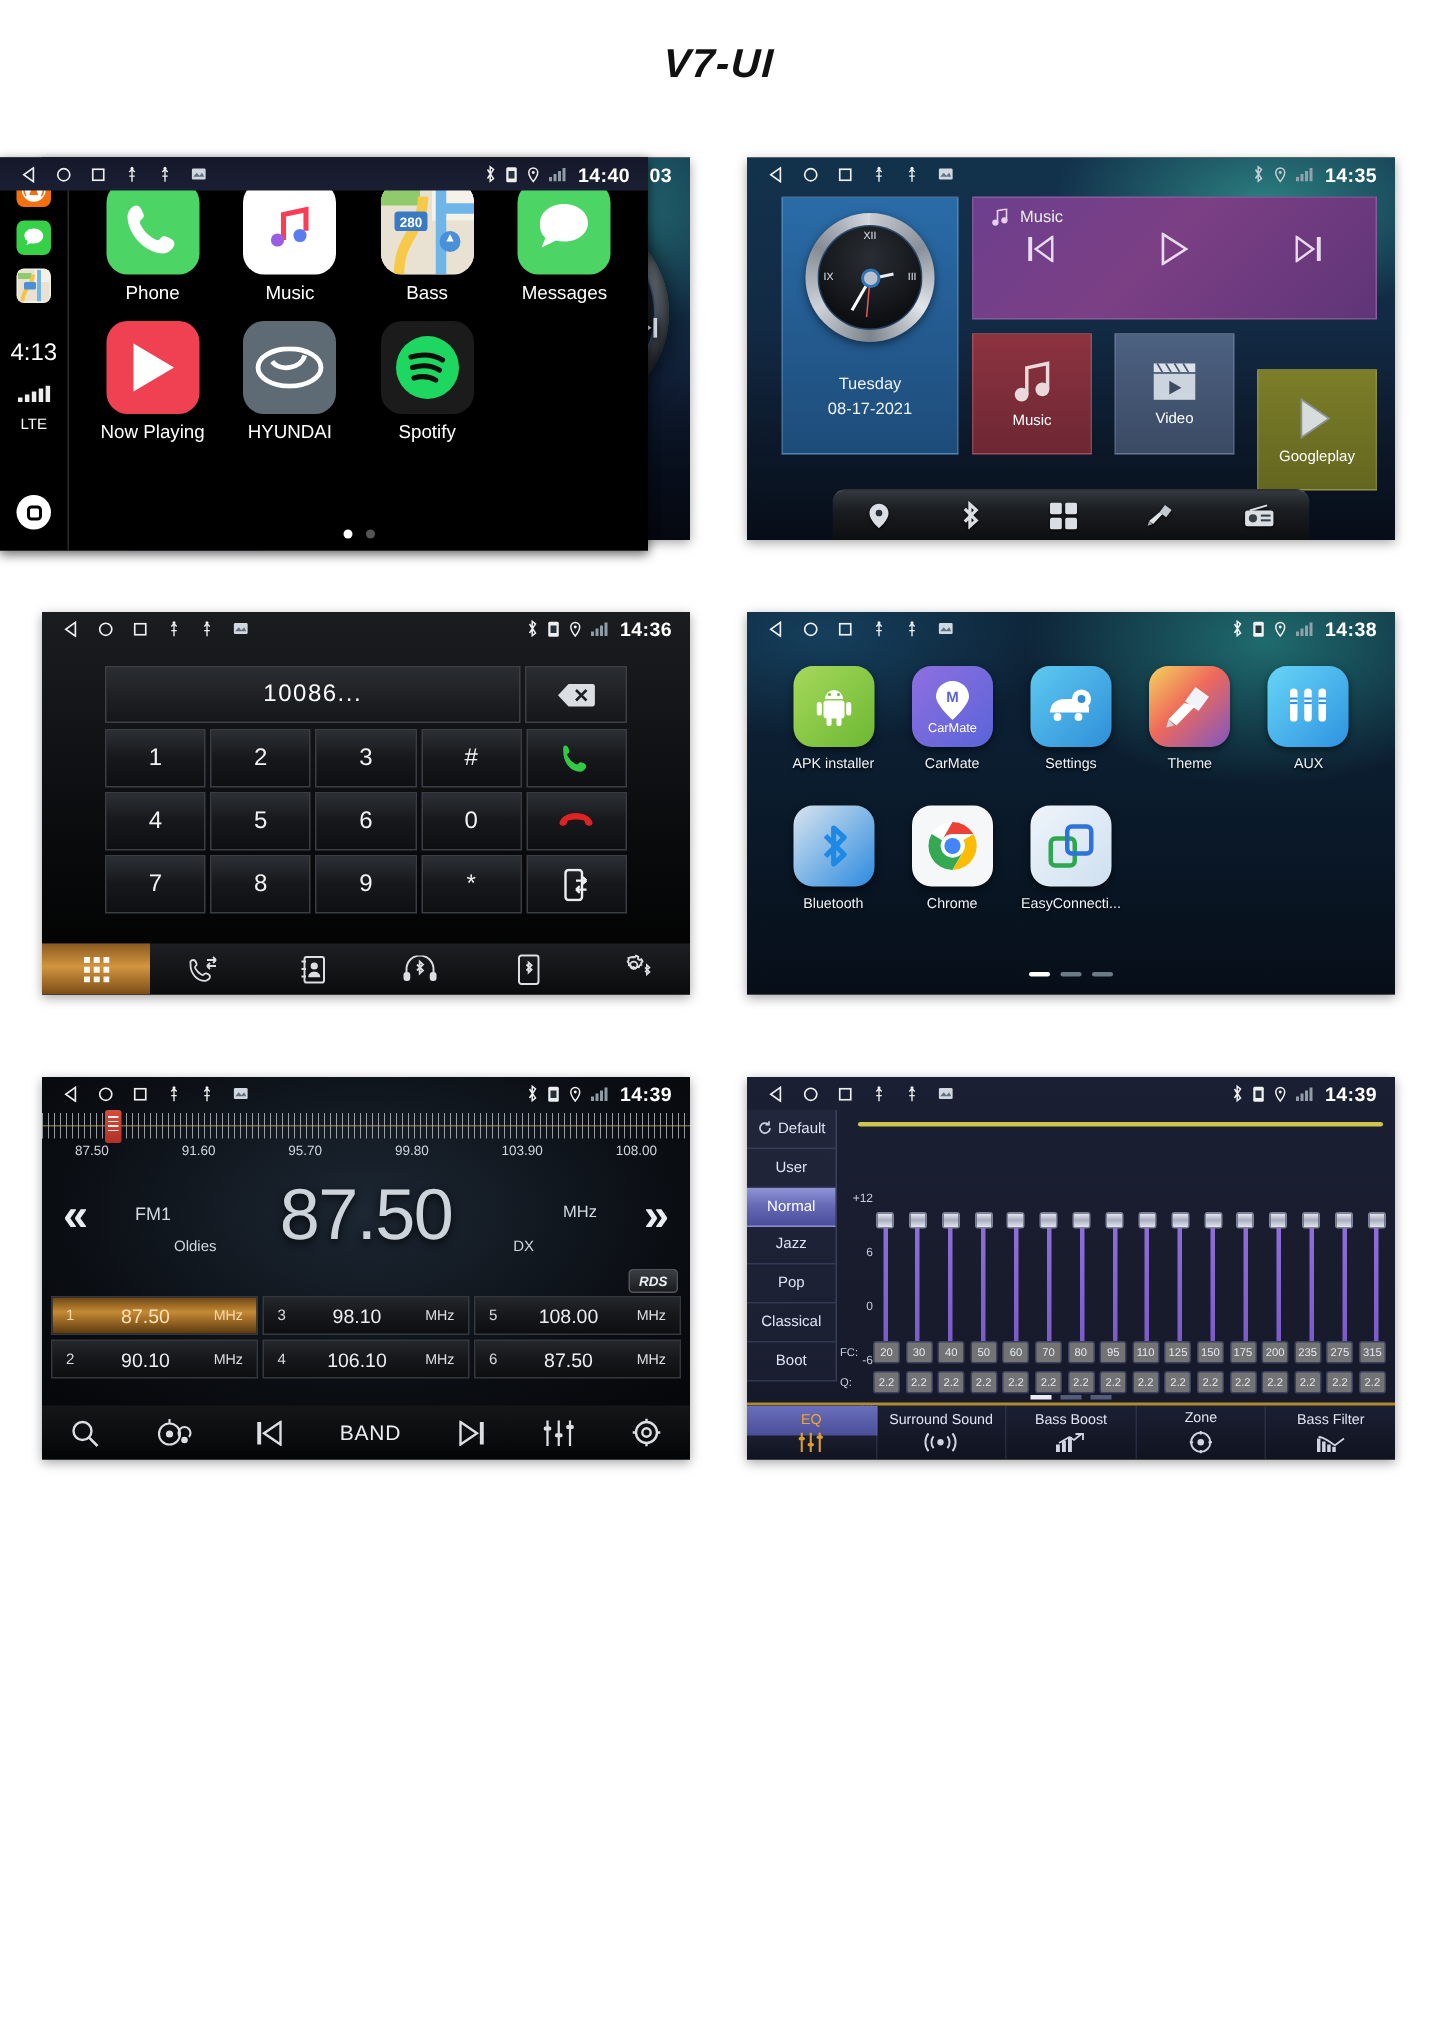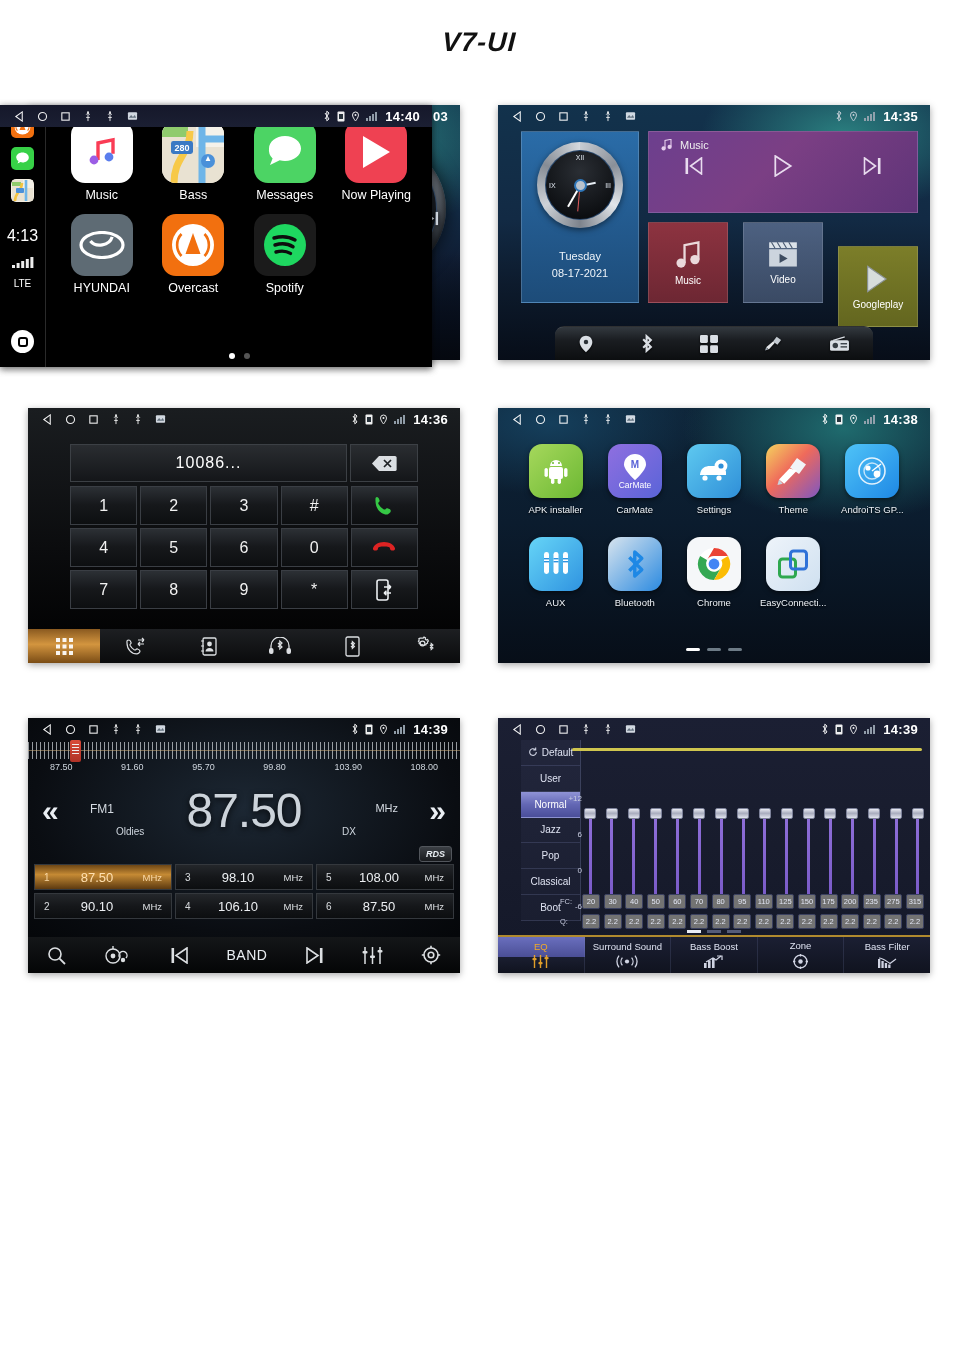--- a/index.html
+++ b/index.html
@@ -334,21 +334,20 @@
     color:#e9edf1;
   }
   .radio-bar .band-txt{ font-size:14px; letter-spacing:.5px;}
 
   
   .eqp{ position:absolute; inset:0; background:linear-gradient(180deg,#1b1f33 0%, #181c2d 50%, #141829 100%); }
   .eq-side{
     position:absolute; left:0; top:22px; bottom:52px; width:60px;
     background:linear-gradient(180deg,#22263c,#1a1e30);
     border-right:1px solid rgba(140,150,200,.25);
-    margin-left:23px;
   }
   .eq-item{
     height:14.28%; display:flex; align-items:center; justify-content:center; gap:4px;
     font-size:10px; color:#dfe3f2; border-bottom:1px solid rgba(130,140,190,.22);
   }
   .eq-item.sel{ background:linear-gradient(180deg,#8f93d6 0%, #6367b4 50%, #4a4e9a 100%); color:#fff; }
   .eq-main{ position:absolute; left:60px; right:0; top:22px; bottom:38px; }
   .eq-topbar{ position:absolute; left:14px; right:8px; top:8px; height:3px; background:#cfc54e; border-radius:2px;}
   .eq-scale{ position:absolute; left:2px; top:22px; width:22px; height:150px; font-size:8px; color:#c9cde0;}
   .eq-scale div{ position:absolute; right:0;margin-top:32px; }
@@ -1132,32 +1131,20 @@
       </div>
       <div class="app">
         <div class="app-ico" style="background:linear-gradient(135deg,#f4d35e 0%,#ef6a5b 45%,#7e57c2 100%);">
           <svg width="34" height="32" viewBox="0 0 34 32">
               <path d="M21 3l9 6.5-7 9.5-9-6.5z" fill="#f0f4f8"></path>
               <path d="M13.5 13.6L3 24.5l5.2 4.2L21 15.5z" fill="#fff"></path>
               <path d="M3 24.5L1.5 30l5.2-1.3z" fill="#c9d3dd"></path>
             </svg>
         </div>
         <div class="app-lbl">Theme</div>
-      </div>
-      <div class="app">
-        <div class="app-ico" style="background:linear-gradient(135deg,#4fc3f7,#1e88e5);">
-          <svg width="34" height="34" viewBox="0 0 34 34">
-              <circle cx="17" cy="17" r="13" fill="none" stroke="#fff" stroke-width="1.6" opacity=".85"></circle>
-              <circle cx="17" cy="17" r="8" fill="none" stroke="#fff" stroke-width="1.4" opacity=".7"></circle>
-              <circle cx="13" cy="14" r="2.6" fill="#fff"></circle>
-              <circle cx="22" cy="20" r="3.4" fill="#fff"></circle>
-              <path d="M17 17l9-7" stroke="#fff" stroke-width="1.4"></path>
-            </svg>
-        </div>
-        <div class="app-lbl">AndroiTS GP...</div>
       </div>
 
       <div class="app">
         <div class="app-ico" style="background:linear-gradient(135deg,#66d5f7,#2f93e0);">
           <svg width="30" height="32" viewBox="0 0 30 32">
               <g fill="#fff">
                 <rect x="3" y="4" width="5" height="22" rx="2.4"></rect>
                 <rect x="12.5" y="4" width="5" height="22" rx="2.4"></rect>
                 <rect x="22" y="4" width="5" height="22" rx="2.4"></rect>
               </g>
@@ -1917,20 +1904,28 @@
           </svg>
       </div>
       <div class="cp-lte">LTE</div>
       <div class="cp-home">
           <i></i>
         </div>
     </div>
 
     <div class="cp-grid">
       <div class="cp-app">
+        <div class="cp-ico" style="background:#4cd464;">
+          <svg width="40" height="40" viewBox="0 0 40 40">
+              <path d="M9 5c2.8 0 4 4.2 4.8 6.2.5 1.6-1.1 2.9-2.2 3.8-.7.7-.3 1.9.4 3.3a22 22 0 009 9c1.4.7 2.6 1.1 3.3.4.9-1.1 2.2-2.7 3.8-2.2 2 .8 6.2 2 6.2 4.8 0 3.6-4.8 6.7-7.3 6.7C15.5 37 3 24.5 3 12.3 3 9.8 5.4 5 9 5z" fill="#fff"></path>
+            </svg>
+        </div>
+        <div class="cp-lbl">Phone</div>
+      </div>
+      <div class="cp-app">
         <div class="cp-ico" style="background:#fff;">
           <svg width="38" height="38" viewBox="0 0 38 38">
               <path d="M15 27V10l15-3.2v14" stroke="#fa3c55" stroke-width="3.4" fill="none"></path>
               <circle cx="11" cy="27" r="4.4" fill="#9b5de5"></circle>
               <circle cx="26" cy="24" r="4.4" fill="#5a7ded"></circle>
             </svg>
         </div>
         <div class="cp-lbl">Music</div>
       </div>
       <div class="cp-app">
@@ -1972,30 +1967,20 @@
       <div class="cp-app">
         <div class="cp-ico" style="background:#5e6b74;">
           <svg width="46" height="28" viewBox="0 0 46 28">
               <ellipse cx="23" cy="14" rx="21" ry="12.5" fill="none" stroke="#fff" stroke-width="3.2"></ellipse>
               <path d="M13 7c3 8 17 10 22 2" fill="none" stroke="#fff" stroke-width="3.2" transform="rotate(-16 23 14)"></path>
             </svg>
         </div>
         <div class="cp-lbl">HYUNDAI</div>
       </div>
       <div class="cp-app">
-        <div class="cp-ico" style="background:#f2700f;">
-          <svg width="50" height="50" viewBox="0 0 50 50">
-              <circle cx="25" cy="25" r="21" fill="#fff"></circle>
-              <path d="M25 13l7.5 21h-15z" fill="#f2700f"></path>
-              <path d="M13.5 14a16 16 0 000 22M36.5 14a16 16 0 010 22" fill="none" stroke="#f2700f" stroke-width="2.6"></path>
-            </svg>
-        </div>
-        <div class="cp-lbl">Overcast</div>
-      </div>
-      <div class="cp-app">
         <div class="cp-ico" style="background:#1b1b1b;">
           <svg width="46" height="46" viewBox="0 0 46 46">
               <circle cx="23" cy="23" r="21" fill="#1ed760"></circle>
               <g stroke="#0d0d0d" stroke-width="3.4" fill="none" stroke-linecap="round">
                 <path d="M12 16c7-2 15-1.6 21 2"></path>
                 <path d="M13 23c6-1.8 13-1.4 18 1.8"></path>
                 <path d="M14 30c5-1.4 10.5-1 14.5 1.4"></path>
               </g>
             </svg>
         </div>

